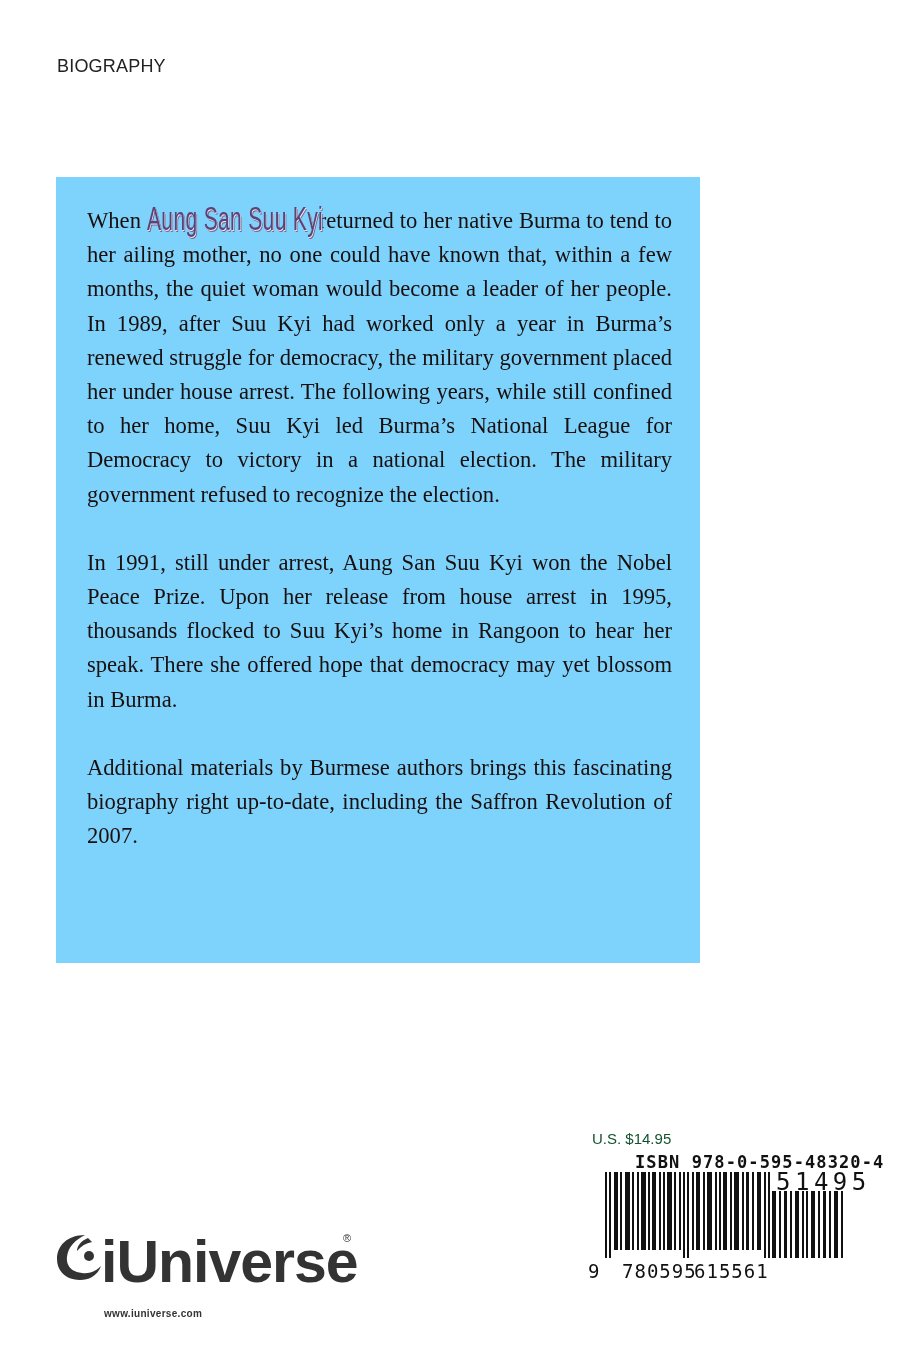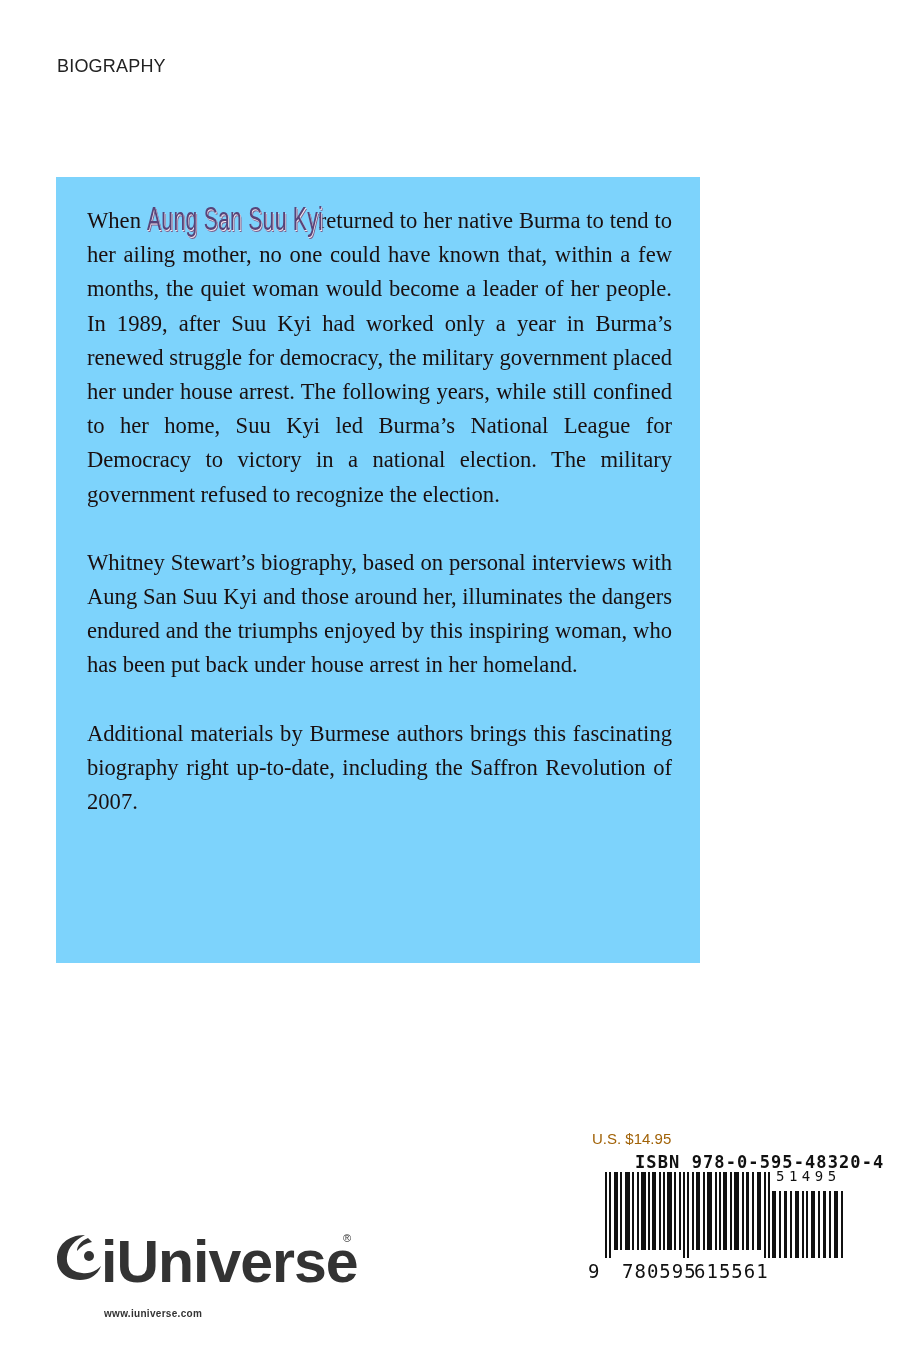--- a/index.html
+++ b/index.html
@@ -1,46 +1,46 @@
 <!DOCTYPE html>
 <html><head>
 <meta charset="utf-8">
 <style>
   html, body { margin:0; padding:0; }
   body { width:907px; height:1360px; background:#ffffff; position:relative; overflow:hidden; font-family:"Liberation Serif", serif; }
   .category { position:absolute; left:57px; top:56px; font-family:"Liberation Sans", sans-serif; font-size:18px; color:#222; letter-spacing:0.2px; }
   .panel { position:absolute; left:56px; top:177px; width:644px; height:786px; background:#7dd3fc; box-sizing:border-box; padding:24px 28px 0 31px; }
   .para { font-size:22.6px; line-height:34.2px; color:#1a0f0f; text-align:justify; margin:0 0 34px 0; }
   .name-title { font-family:"Liberation Sans", sans-serif; font-stretch:condensed; font-size:34px; color:#574479; display:inline-block; transform:scaleX(0.62); transform-origin:left center; margin-right:-118px; text-shadow:1px 1px 0 #f3e7ef, 2px 2px 0 #7d5f8c; vertical-align:-2px; letter-spacing:0.5px; }
-  .price { position:absolute; left:592px; top:1130px; font-family:"Liberation Sans", sans-serif; font-size:15px; color:#a16207; }
+  .price { position:absolute; left:592px; top:1130px; font-family:"Liberation Sans", sans-serif; font-size:15px; color:#14532d; }
   .isbn { position:absolute; left:592px; top:1152px; font-family:"DejaVu Sans Mono", monospace; font-size:17px; color:#111; letter-spacing:1.1px; font-weight:bold;margin-left:43px; }
   .barcode-main { position:absolute; left:605px; top:1172px; width:167px; height:86px; }
   .barcode-addon { position:absolute; left:768px; top:1191px; width:76px; height:67px; }
-  .addon-digits { position:absolute; left:776px; top:1168px; font-family:"DejaVu Sans Mono", monospace; font-size:14px; color:#111; letter-spacing:4.5px; }
+  .addon-digits { position:absolute; left:776px; top:1168px; font-family:"DejaVu Sans Mono", monospace; font-size:24px; color:#111; letter-spacing:4.5px; }
   .ean-digits { position:absolute; left:588px; top:1260px; font-family:"DejaVu Sans Mono", monospace; font-size:19px; color:#111; }
   .ean-first { position:absolute; left:0; }
   .ean-g1 { position:absolute; left:34px; letter-spacing:1px; }
   .ean-g2 { position:absolute; left:106px; letter-spacing:1px; }
   .logo { position:absolute; left:55px; top:1232px; }
   .logo-word { position:absolute; left:46px; top:-4px; font-family:"Liberation Sans", sans-serif; font-weight:bold; font-size:59px; color:#333; letter-spacing:-1px; }
   .logo-reg { position:absolute; left:288px; top:0px; font-family:"Liberation Sans", sans-serif; font-size:11px; color:#333; }
   .logo-url { position:absolute; left:49px; top:51px; font-family:"Liberation Sans", sans-serif; font-weight:bold; font-size:10px; color:#333; letter-spacing:0.3px;margin-top:25px; }
 </style>
 </head>
 <body>
 
 <div class="category">BIOGRAPHY</div>
 
 <div class="panel">
   <p class="para">
     <span>When</span>
     <span class="name-title">Aung San Suu Kyi</span>
     <span>returned to her native Burma to tend to her ailing mother, no one could have known that, within a few months, the quiet woman would become a leader of her people. In 1989, after Suu Kyi had worked only a year in Burma’s renewed struggle for democracy, the military government placed her under house arrest. The following years, while still confined to her home, Suu Kyi led Burma’s National League for Democracy to victory in a national election. The military government refused to recognize the election.</span>
   </p>
-  <p class="para">Whitney Stewart’s biography, based on personal interviews with Aung San Suu Kyi and those around her, illuminates the dangers endured and the triumphs enjoyed by this inspiring woman, who has been put back under house arrest in her homeland.</p>
+  <p class="para">In 1991, still under arrest, Aung San Suu Kyi won the Nobel Peace Prize. Upon her release from house arrest in 1995, thousands flocked to Suu Kyi’s home in Rangoon to hear her speak. There she offered hope that democracy may yet blossom in Burma.</p>
   <p class="para">Additional materials by Burmese authors brings this fascinating biography right up-to-date, including the Saffron Revolution of 2007.</p>
 </div>
 
 <div class="price">U.S. $14.95</div>
 <div class="isbn">ISBN 978-0-595-48320-4</div>
 <div class="addon-digits">51495</div>
 
 <svg class="barcode-main" viewBox="0 0 167 86" preserveAspectRatio="none">
   <g fill="#111">
     <rect x="0" y="0" width="2" height="86"></rect>

